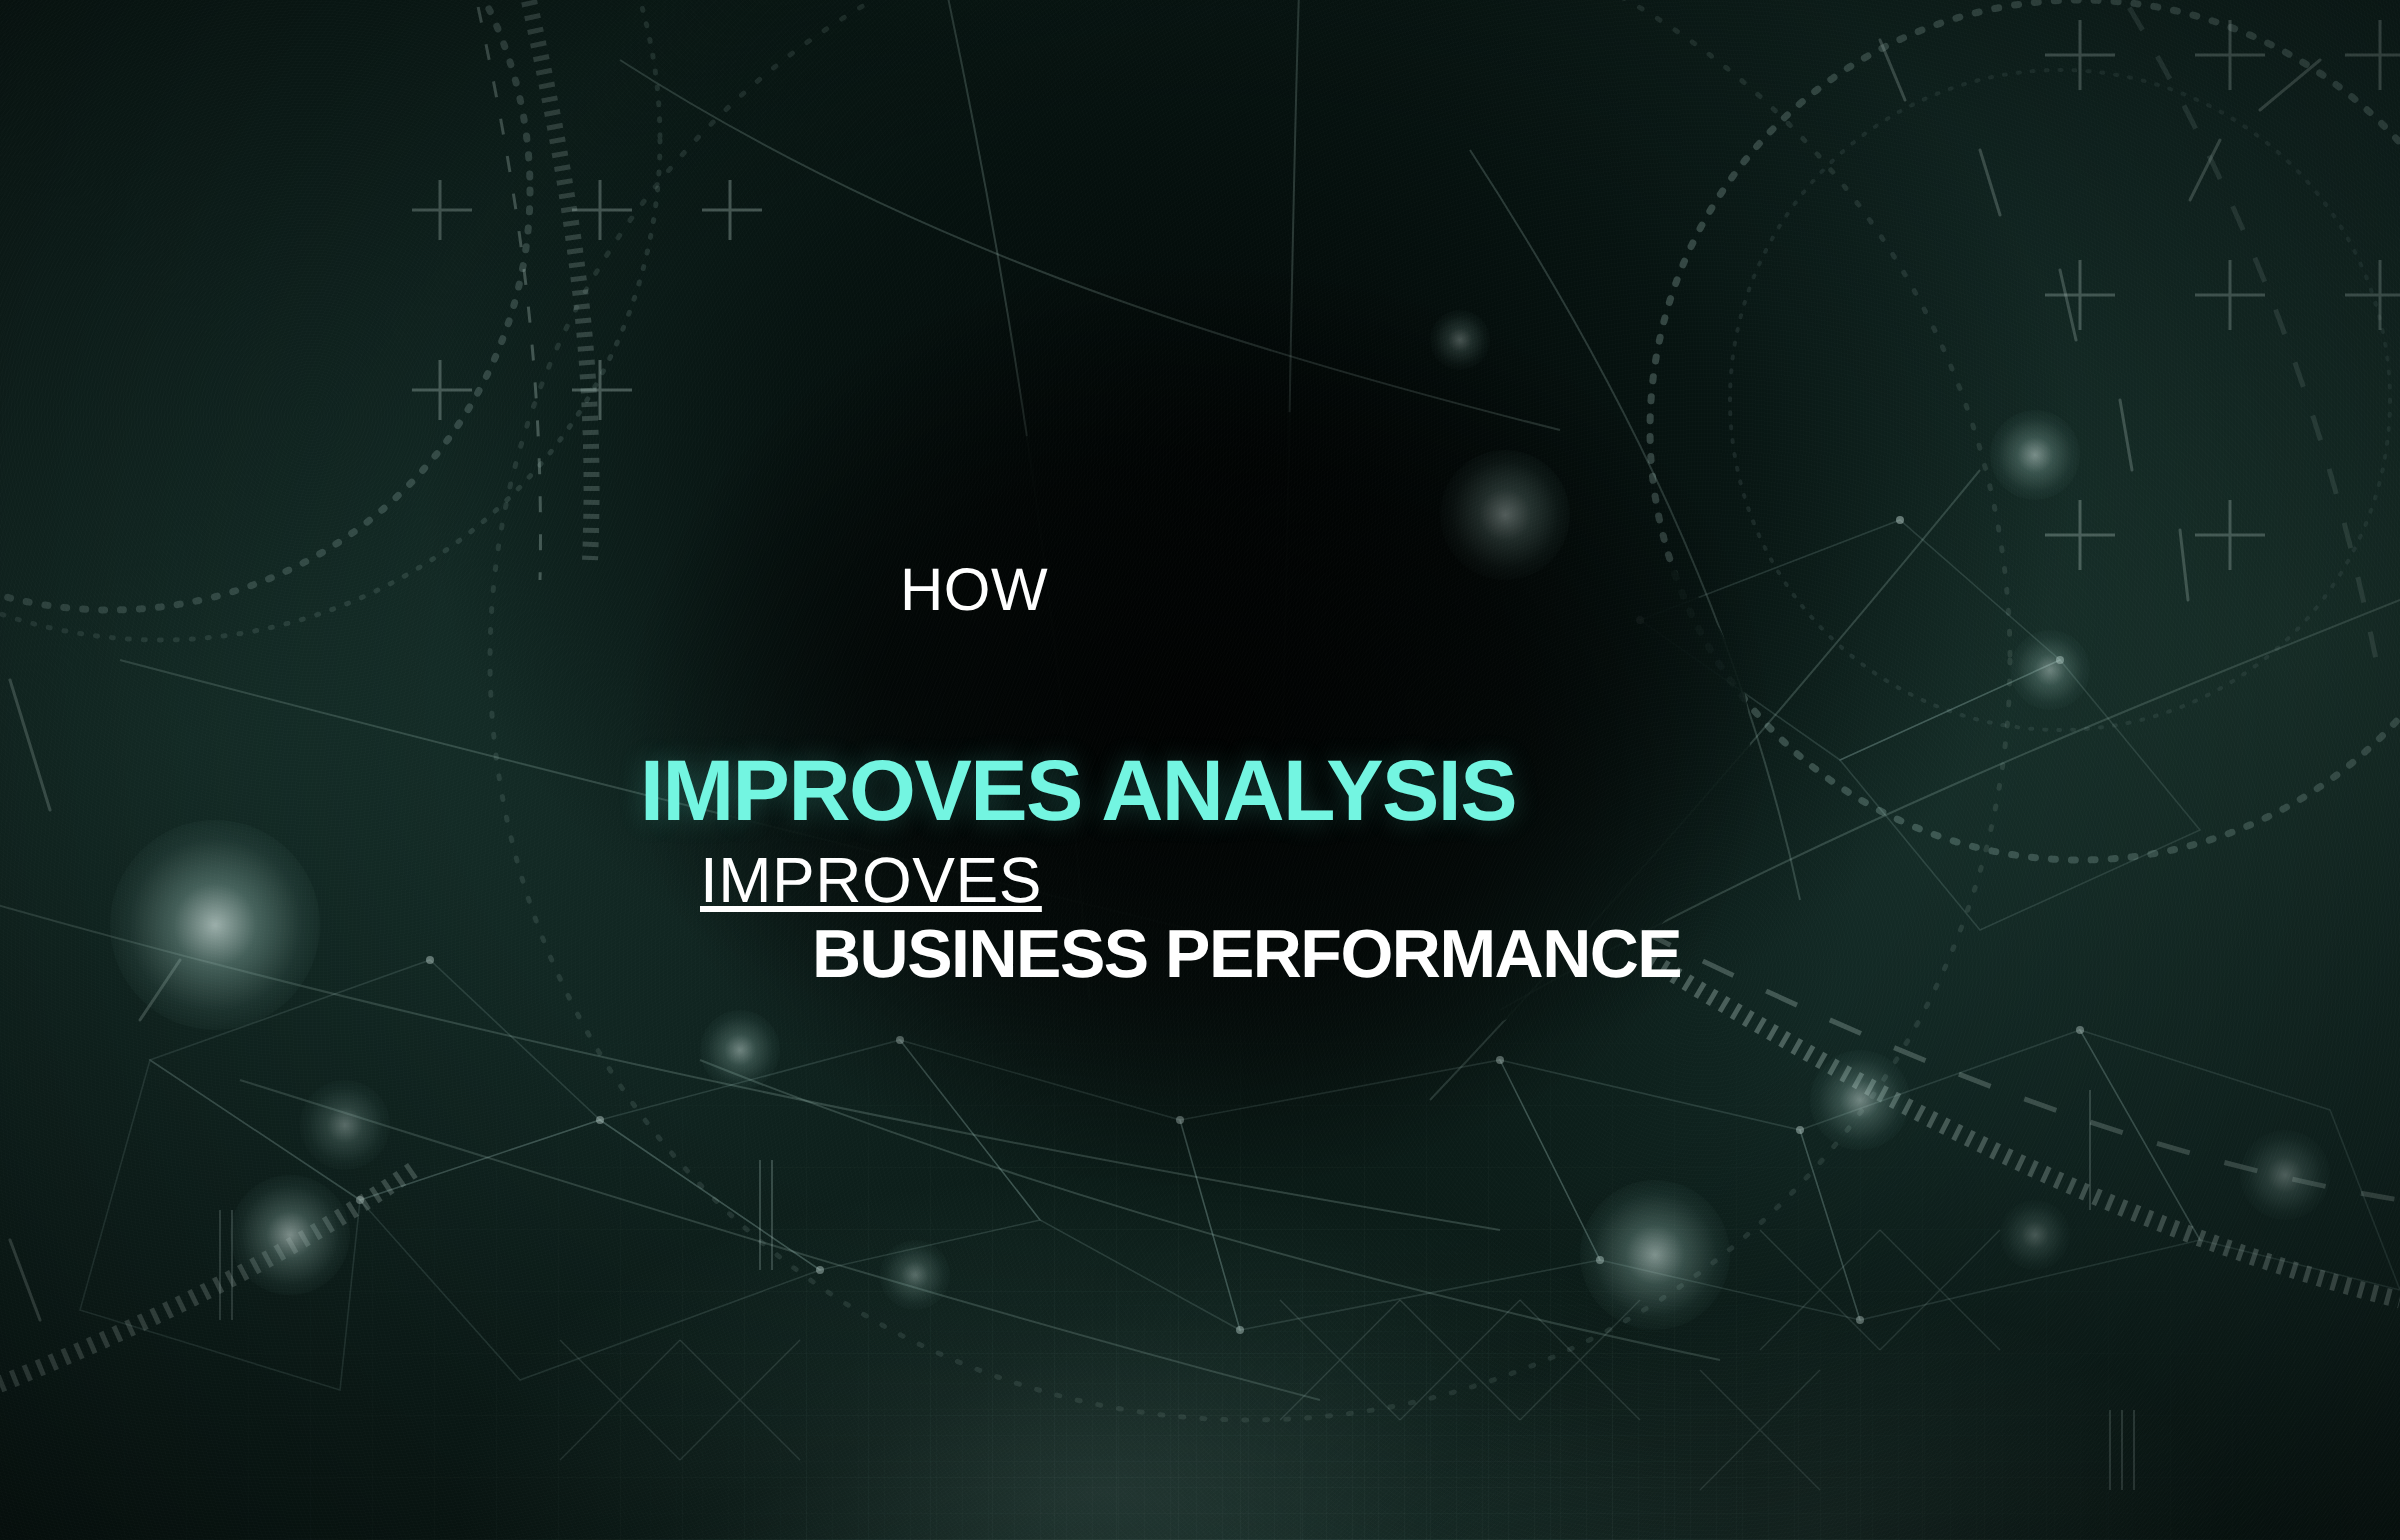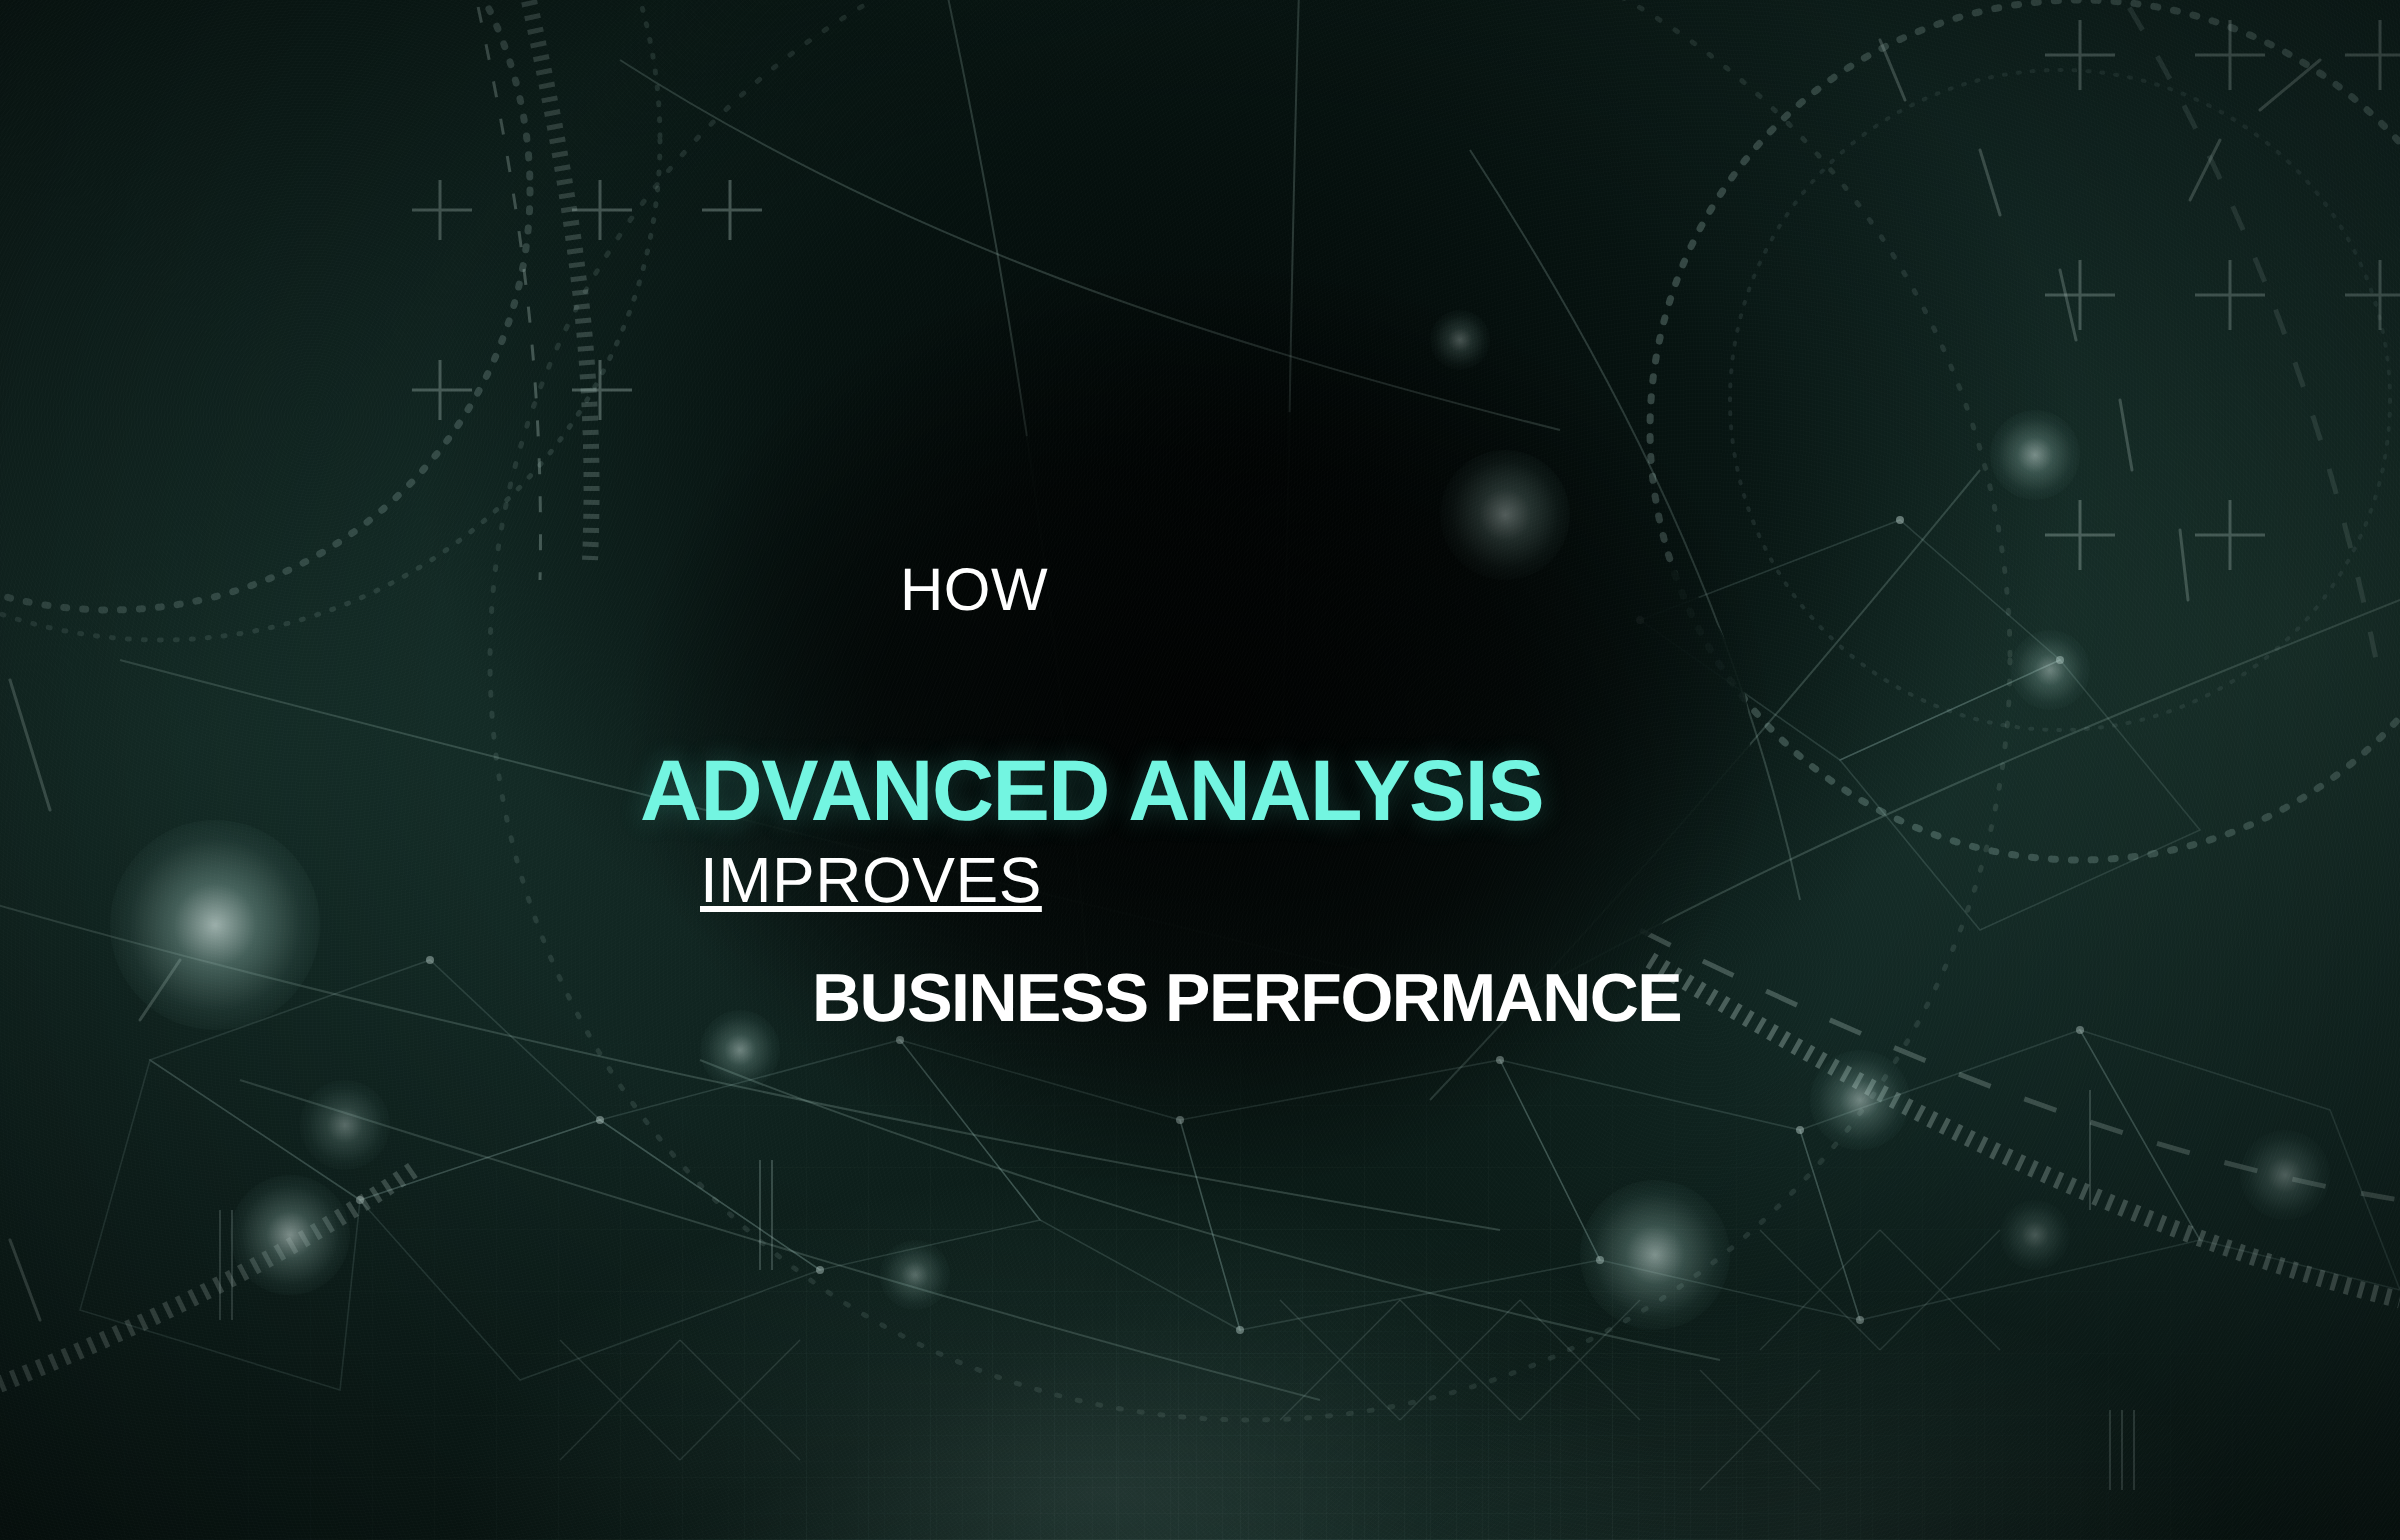--- a/index.html
+++ b/index.html
@@ -87,21 +87,21 @@
   }
   .heavy{
     font-weight:700;
     letter-spacing:-1.5px;
   }
 
   #line-how      { left:900px;  top:560px; font-size:60px;  }
   #line-pos-data { left:683px;  top:622px; font-size:118px; color:#73f5e1; letter-spacing:-2px; text-shadow:0 0 30px rgba(88,230,210,0.28); }
   #line-advanced { left:640px;  top:748px; font-size:86px;  color:#73f5e1; letter-spacing:-1.5px; text-shadow:0 0 26px rgba(88,230,210,0.25); }
   #line-improves { left:700px;  top:848px; font-size:64px;text-decoration:underline;  }
-  #line-business { left:812px;  top:920px; font-size:68px;  color:#ffffff;margin-top:44px; }
+  #line-business { left:812px;  top:920px; font-size:68px;  color:#ffffff; }
 
   
   #bg-grain{
     background-image:
       repeating-radial-gradient(circle at 13% 27%, rgba(255,255,255,0.012) 0 1px, rgba(0,0,0,0) 1px 3px),
       repeating-radial-gradient(circle at 71% 63%, rgba(255,255,255,0.010) 0 1px, rgba(0,0,0,0) 1px 4px);
     opacity:.8;
   }
 </style>
 </head>
@@ -267,18 +267,18 @@
   <div class="glow" style="left:1430px; top:310px;  width:60px;  height:60px;  opacity:.4;"></div>
   <div class="glow" style="left:2000px; top:1200px; width:70px;  height:70px;  opacity:.4;"></div>
 
   <div class="bg-layer" id="bg-core-shadow"></div>
   <div class="bg-layer" id="bg-bottom-haze"></div>
   <div class="bg-layer" id="bg-vignette"></div>
   <div class="bg-layer" id="bg-grain"></div>
 
   <div id="headline">
     <div class="line thin" id="line-how">HOW</div>
-    <div class="line heavy" id="line-advanced">ADVANCED ANALYSIS</div>
+    <div class="line heavy" id="line-advanced">IMPROVES ANALYSIS</div>
     <div class="line thin" id="line-improves">IMPROVES</div>
     <div class="line heavy" id="line-business">BUSINESS PERFORMANCE</div>
   </div>
 
 </div>
 
 </body></html>

